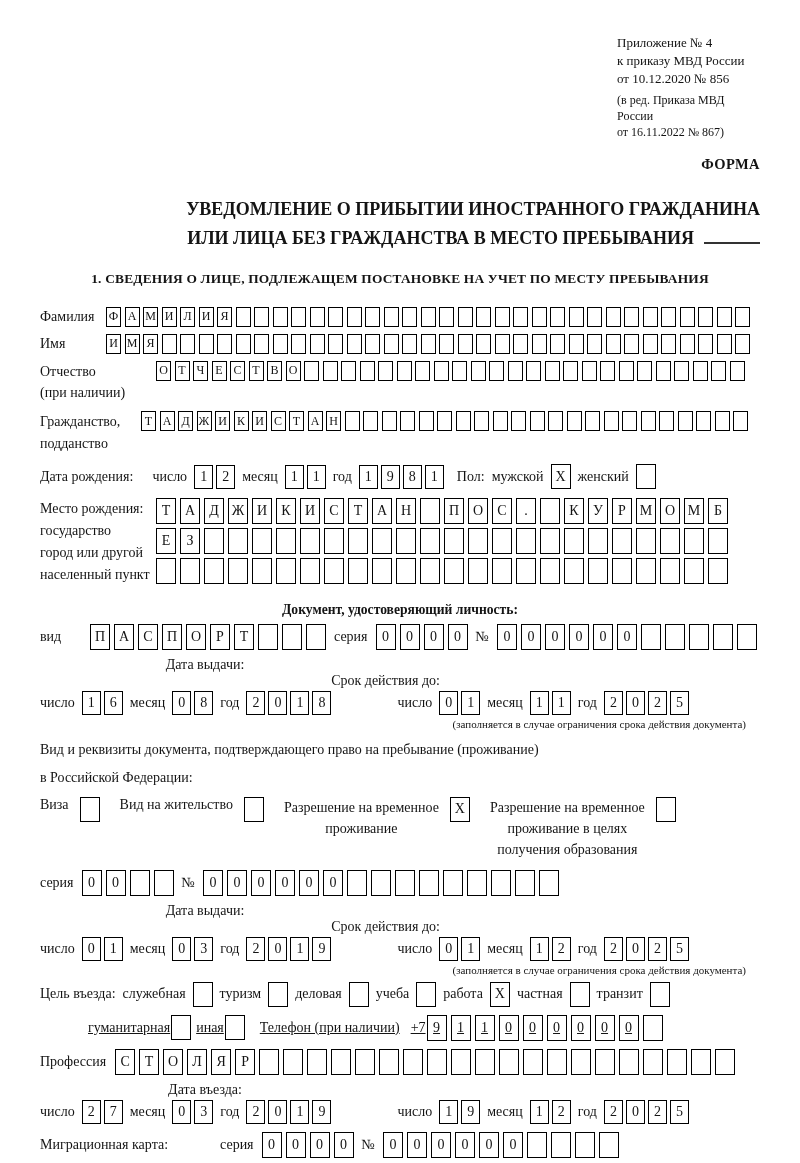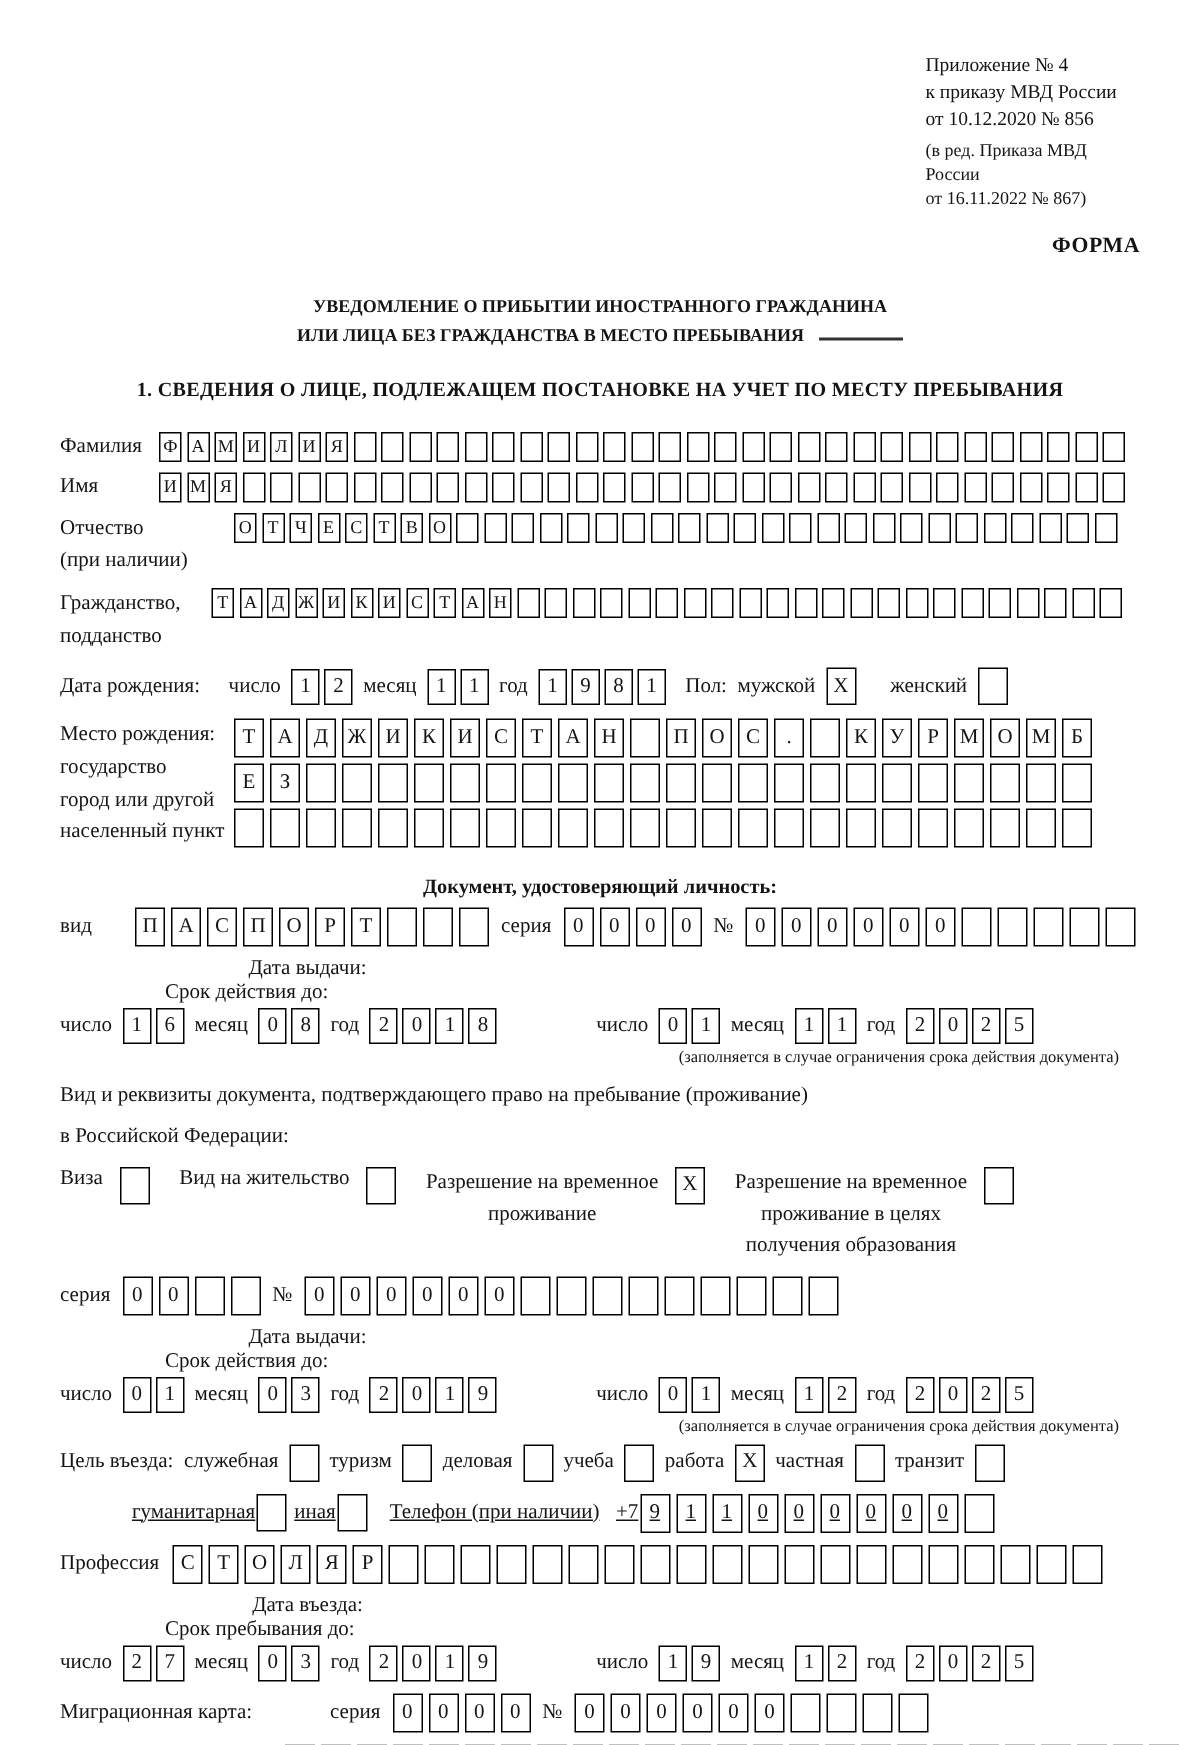--- a/index.html
+++ b/index.html
@@ -4,42 +4,42 @@
 <style>
   html,body{margin:0;padding:0;}
   body{width:800px;height:1163px;background:#fff;color:#141414;overflow:hidden;
        font-family:"Liberation Serif","DejaVu Serif",serif;}
   .page{box-sizing:border-box;width:800px;height:1163px;padding:34px 40px 10px 40px;border-radius:16px;}
   
   .hdr{margin-left:577px;font-size:13px;line-height:1.4;}
   .hdr-sub{font-size:12px;line-height:1.35;}
   .hdr-sub.first{margin-top:3px;}
   .forma{text-align:right;font-weight:bold;font-size:14.5px;letter-spacing:.4px;margin-top:16px;}
-  .title{margin-top:22px;text-align:center;font-weight:bold;font-size:12px;line-height:1.6;}
+  .title{margin-top:22px;text-align:right;font-weight:bold;font-size:18px;line-height:1.6;}
   .blank{display:inline-block;width:56px;height:.85em;border-bottom:2px solid #333;margin-left:10px;}
   .sec{margin-top:18px;font-weight:bold;font-size:13.4px;text-align:center;letter-spacing:.2px;}
   .formbody{margin-top:20px;font-size:14px;}
   
   .frow{display:flex;align-items:center;margin-bottom:7px;}
   .frow.top{align-items:flex-start;}
   .lbl{flex:0 0 auto;}
   .w66{width:66px;} .w116{width:116px;} .w101{width:101px;} .w42{width:42px;}
   .lbl2 div{line-height:1.55;}
   
   .boxes{display:flex;flex:0 0 auto;}
   .cb{box-sizing:border-box;border:1.8px solid #000;display:inline-flex;align-items:center;
       justify-content:center;background:#fff;flex:0 0 auto;}
   .bx-s{gap:3.5px;} .bx-s .cb{width:15px;height:20px;font-size:12px;}
   .bx-m{gap:4px;}  .bx-m .cb{width:20px;height:26px;font-size:14px;}
   .bx-d{gap:3px;}  .bx-d .cb{width:19px;height:24px;font-size:14px;}
   .bx-c .cb{width:20px;height:25px;font-size:14px;}
   .bcol{display:flex;flex-direction:column;gap:4px;}
   
   .dlab{display:flex;font-size:14px;margin-bottom:2px;flex-direction:column;}
-  .dlab-l{width:330px;text-align:center;} .dlab-r{width:330px;text-align:left;margin-left:70px;}
+  .dlab-l{width:330px;text-align:center;} .dlab-r{width:330px;text-align:right;margin-left:70px;}
   .drow{display:flex;align-items:center;gap:7px;margin-bottom:3px;}
   .dspacer{width:52px;}
   .note{font-size:11px;text-align:right;padding-right:14px;margin:1px 0 6px 0;}
   .dochead{text-align:center;font-weight:bold;font-size:13.6px;margin:4px 0 6px 0;}
   .intro{line-height:1.95;}
   
   .visa{display:flex;align-items:flex-start;gap:11px;margin:6px 0 10px 0;}
   .cl{text-align:center;line-height:1.5;}
   
   .goal{display:flex;align-items:center;gap:7px;margin-bottom:8px;text-align:right;}
@@ -256,21 +256,21 @@
           <span class="cb">1</span>
           <span class="cb">9</span>
           <span class="cb">8</span>
           <span class="cb">1</span>
         </span>
       <span style="margin-left:6px;">Пол:</span>
       <span>мужской</span>
       <span class="boxes bx-c">
           <span class="cb">X</span>
         </span>
-      <span style="margin-left:16px;">женский</span>
+      <span style="margin-left:0;">женский</span>
       <span class="boxes bx-c">
           <span class="cb"></span>
         </span>
     </div>
 
     <div class="frow top" style="margin-top:9px;margin-bottom:17px;">
       <span class="lbl lbl2 w116">
         <div>Место рождения:</div>
         <div>государство</div>
         <div>город или другой</div>
@@ -624,21 +624,20 @@
           <span class="cb"></span>
           <span class="cb"></span>
           <span class="cb"></span>
           <span class="cb"></span>
           <span class="cb"></span>
         </span>
     </div>
 
     <div class="dlab" style="margin-top:7px;">
       <span class="dlab-l">Дата въезда:</span>
-      <span class="dlab-r">Срок пребывания до:</span>
     </div>
     <div class="drow">
       <span>число</span>
       <span class="boxes bx-d">
           <span class="cb">2</span>
           <span class="cb">7</span>
         </span>
       <span>месяц</span>
       <span class="boxes bx-d">
           <span class="cb">0</span>

